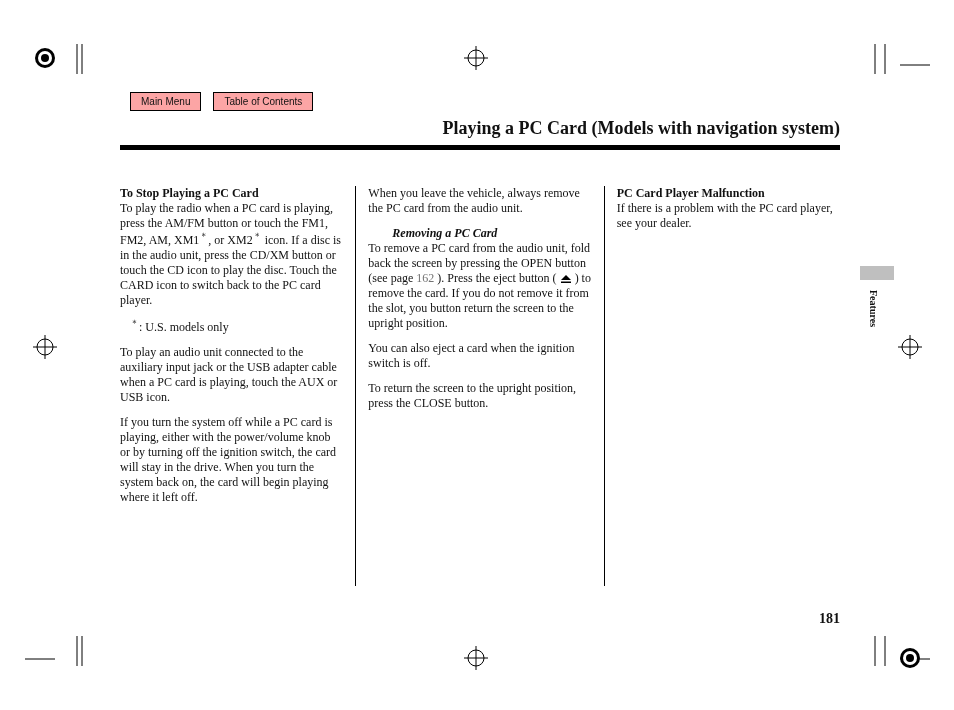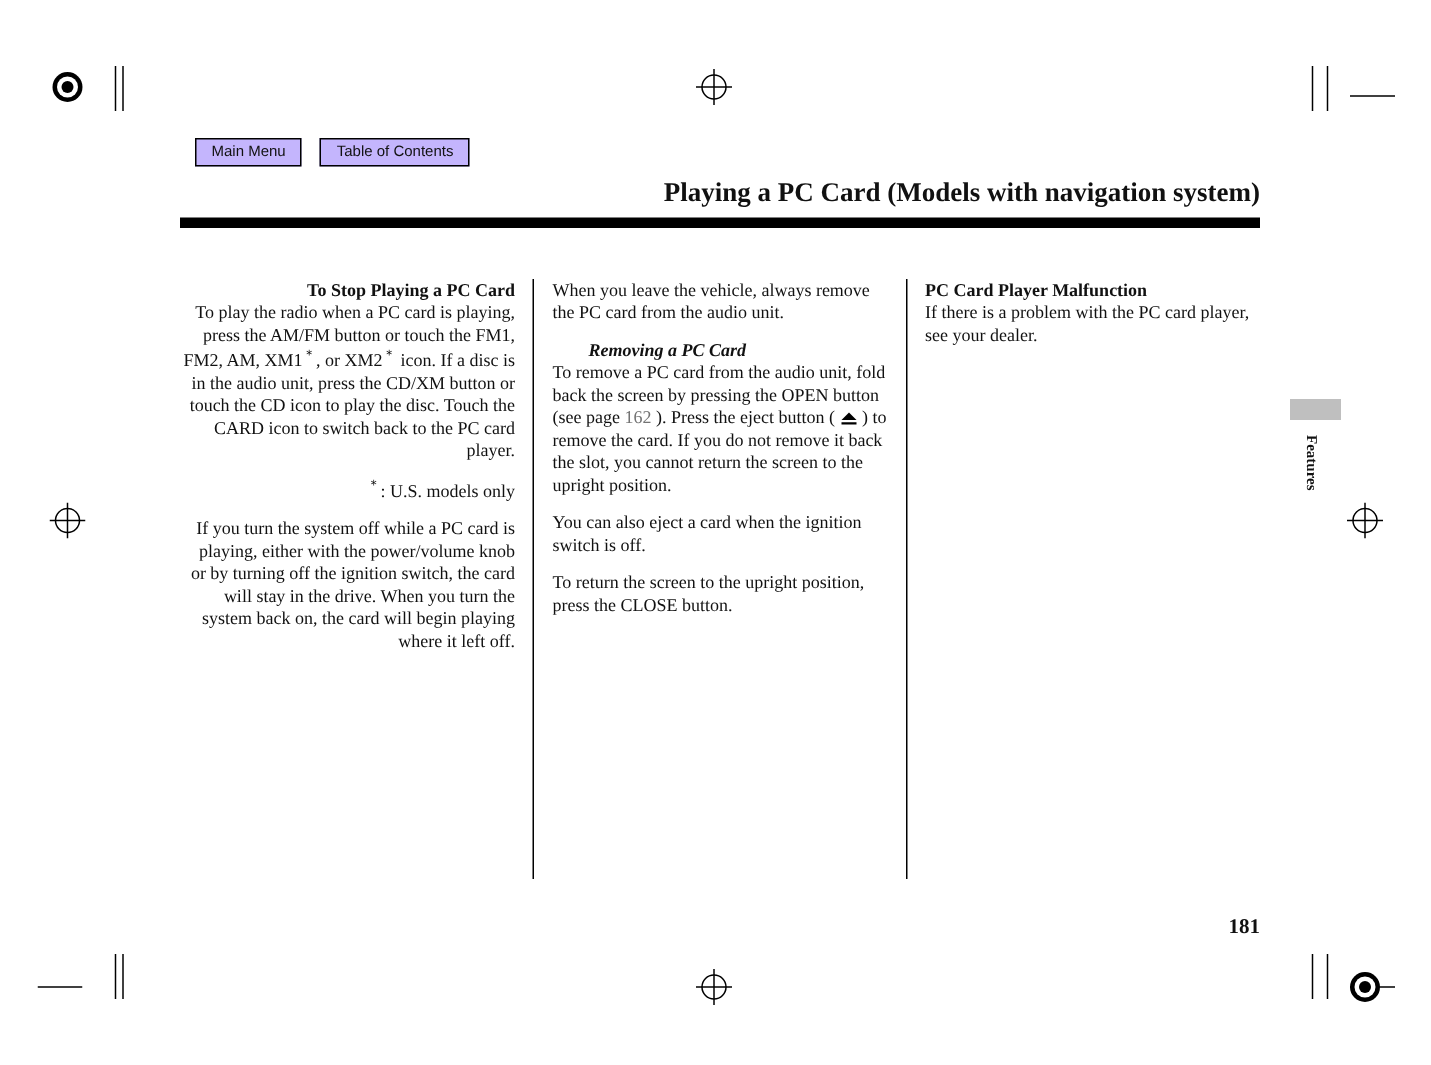--- a/index.html
+++ b/index.html
@@ -27,33 +27,33 @@
     left: 130px;
     top: 92px;
     display: flex;
     gap: 12px;
     font-family: Arial, sans-serif;
     font-size: 10px;
   }
   .nav-btn {
     border: 1px solid #000;
     padding: 2px 10px;
-    background: #c4b5fd;
+    background: #fca5a5;
     cursor: pointer;
     height: 13px;
     line-height: 13px;
   }
 
   
   .page-title {
     position: absolute;
     left: 120px;
     right: 114px;
     top: 118px;
-    border-bottom: 7px solid #000000;
+    border-bottom: 5px solid #000000;
     padding-bottom: 6px;
     font-weight: bold;
     font-size: 18px;
     text-align: right;
   }
 
   
   .columns {
     position: absolute;
     left: 120px;
@@ -62,21 +62,21 @@
     display: flex;
     font-size: 12px;
     line-height: 1.25;
   }
   .col {
     flex: 1 1 0;
     padding: 0 12px;
     border-left: 1px solid #000;
     min-height: 400px;
   }
-  .col:first-child { border-left: none; padding-left: 0; text-align: right; }
+  .col:first-child { border-left: none; padding-left: 0; }
   .col:nth-child(2) { border-left: 1px solid #000; }
   .col:nth-child(3) { border-left: 1px solid #000; padding-right: 0; }
 
   .sec-head { font-weight: bold; font-style: normal; }
   .sec-head-it { font-weight: bold; font-style: italic; margin-left: 24px; }
 
   p { margin: 0 0 10px 0; }
 
   .star { vertical-align: super; font-size: 9px; }
 
@@ -105,21 +105,21 @@
 
   .page-number {
     position: absolute;
     right: 114px;
     top: 611px;
     font-weight: bold;
     font-size: 14px;
     font-family: Liberation Serif, serif;
   }
 
-  .us-note { }
+  .us-note { margin-left: 10px; }
 </style>
 </head>
 <body>
 
 <div class="printer-mark" style="left:62px; top:44px;">
   <svg width="30" height="30">
       <line x1="15" y1="0" x2="15" y2="30" class="corner-lines"></line>
       <line x1="0" y1="15" x2="15" y2="15" style="display:none"></line>
     </svg>
 </div>
@@ -223,31 +223,32 @@
 
 <div class="page-title">Playing a PC Card (Models with navigation system)</div>
 
 <div class="columns">
   <div class="col">
     <p>
       <span class="sec-head">To Stop Playing a PC Card</span><br>
       <span>To play the radio when a PC card is playing, press the AM/FM button or touch the FM1, FM2, AM, XM1</span><span class="star">＊</span><span>, or XM2</span><span class="star">＊</span><span> icon. If a disc is in the audio unit, press the CD/XM button or touch the CD icon to play the disc. Touch the CARD icon to switch back to the PC card player.</span>
     </p>
     <p class="us-note"><span class="star">＊</span><span>:  U.S. models only</span></p>
+    <p>To play an audio unit connected to the auxiliary input jack or the USB adapter cable when a PC card is playing, touch the AUX or USB icon.</p>
     <p>If you turn the system off while a PC card is playing, either with the power/volume knob or by turning off the ignition switch, the card will stay in the drive. When you turn the system back on, the card will begin playing where it left off.</p>
   </div>
 
   <div class="col">
     <p>When you leave the vehicle, always remove the PC card from the audio unit.</p>
     <p>
       <span class="sec-head-it">Removing a PC Card</span><br>
       <span>To remove a PC card from the audio unit, fold back the screen by pressing the OPEN button (see page </span><span class="page-ref">162</span><span> ). Press the eject button ( </span><span class="eject-icon"><svg width="12" height="10">
             <polygon points="6,1 11,6 1,6" fill="#000"></polygon>
             <rect x="1" y="7.5" width="10" height="1.5" fill="#000"></rect>
-          </svg></span><span> ) to remove the card. If you do not remove it back the slot, you cannot return the screen to the upright position.</span>
+          </svg></span><span> ) to remove the card. If you do not remove it from the slot, you button return the screen to the upright position.</span>
     </p>
     <p>You can also eject a card when the ignition switch is off.</p>
     <p>To return the screen to the upright position, press the CLOSE button.</p>
   </div>
 
   <div class="col">
     <p>
       <span class="sec-head">PC Card Player Malfunction</span><br>
       <span>If there is a problem with the PC card player, see your dealer.</span>
     </p>

